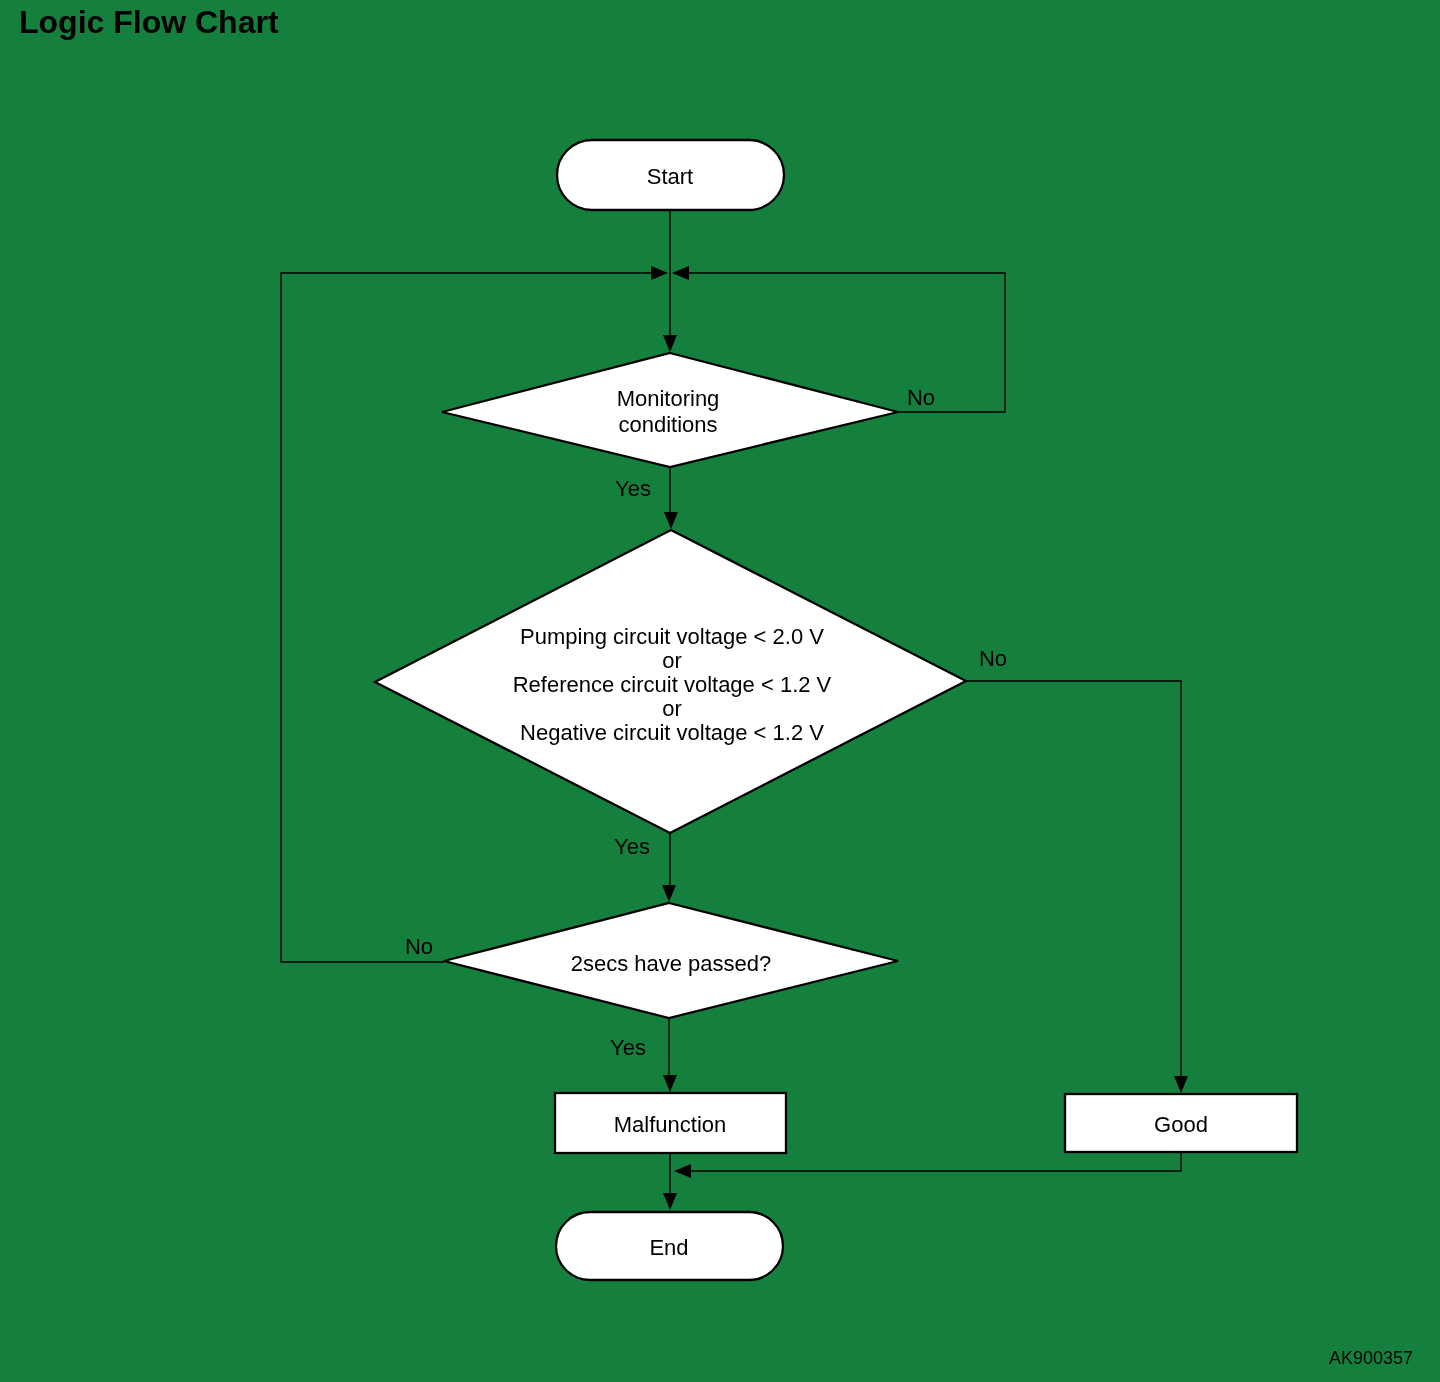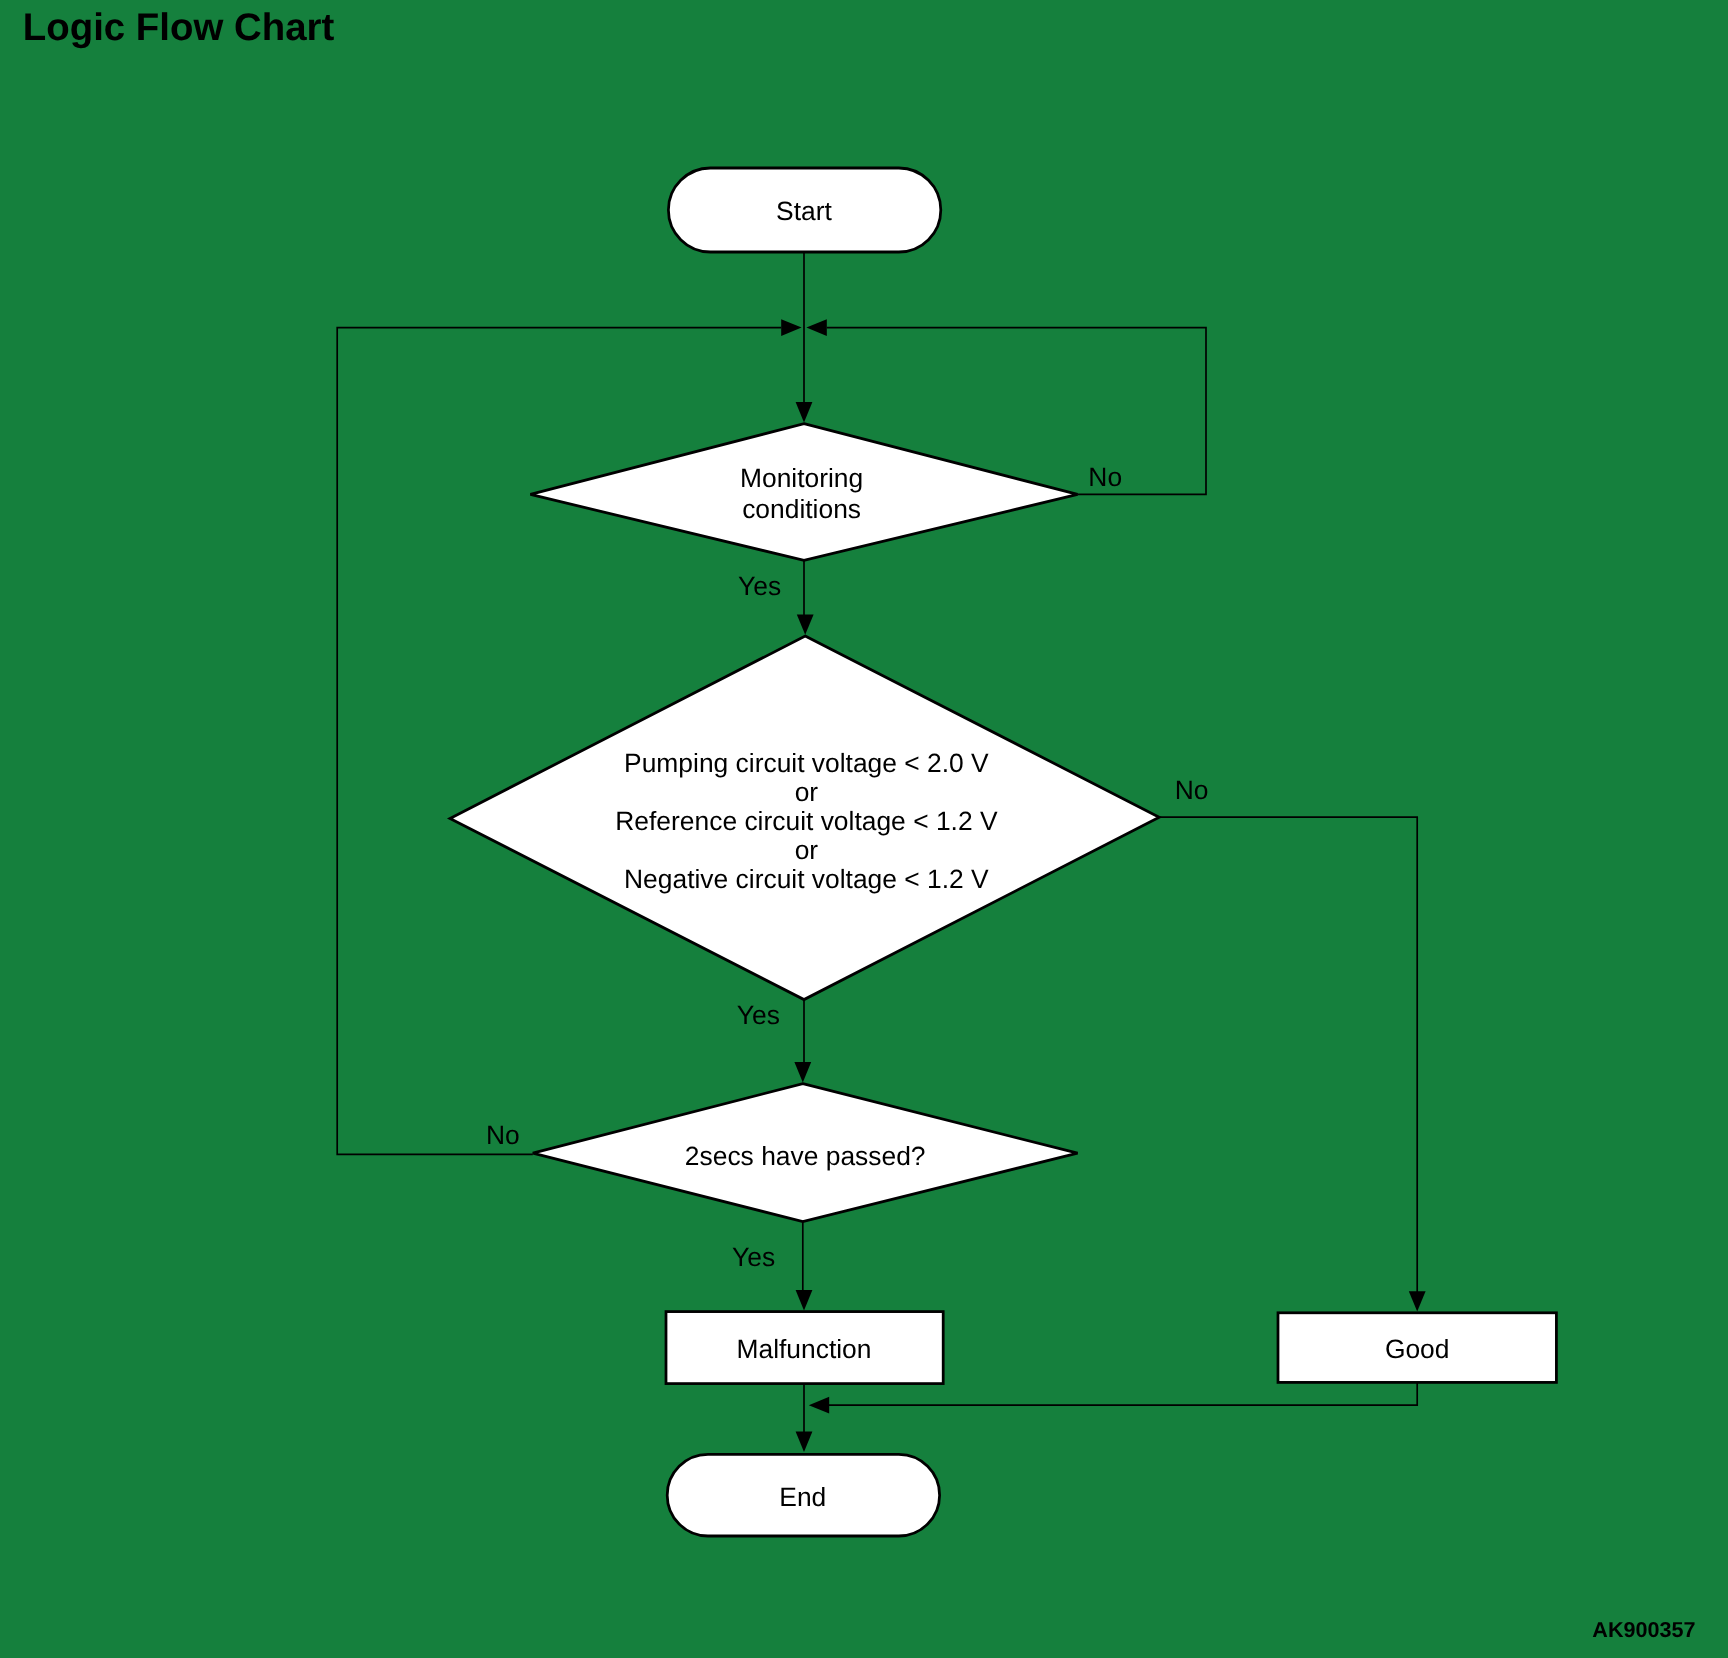--- a/index.html
+++ b/index.html
@@ -25,21 +25,21 @@
     font-size: 32px;
     font-weight: bold;
     letter-spacing: 0px;
     white-space: nowrap;
   }
   .figure-code {
     position: absolute;
     right: 27px;
     top: 1348px;
     font-size: 18px;
-    font-weight: bold;
+    font-weight: normal;
     white-space: nowrap;
   }
   svg.flowchart {
     position: absolute;
     left: 0;
     top: 0;
   }
   .flow-line {
     stroke: #000000;
     stroke-width: 1.4;

